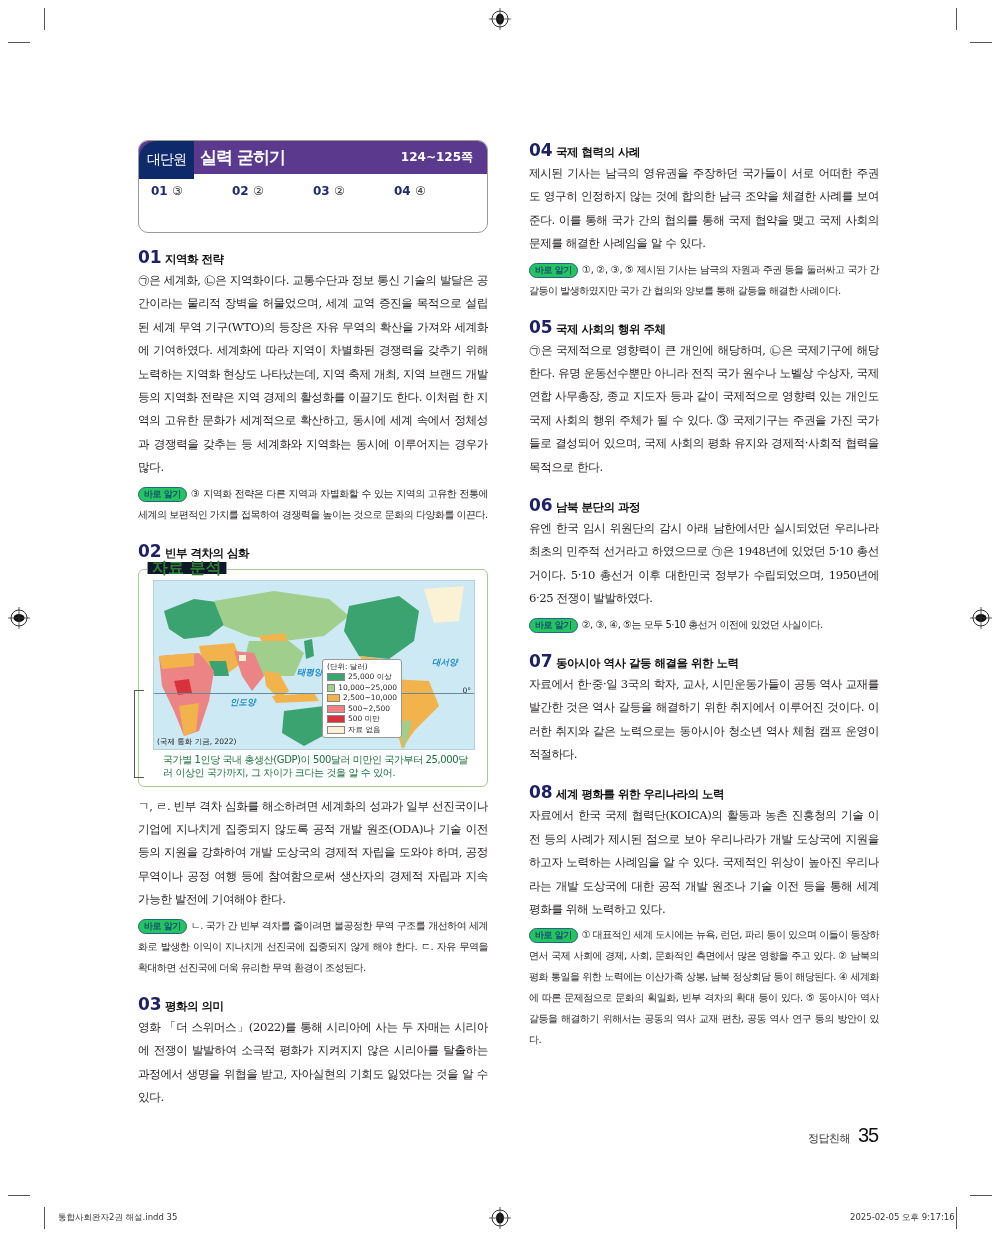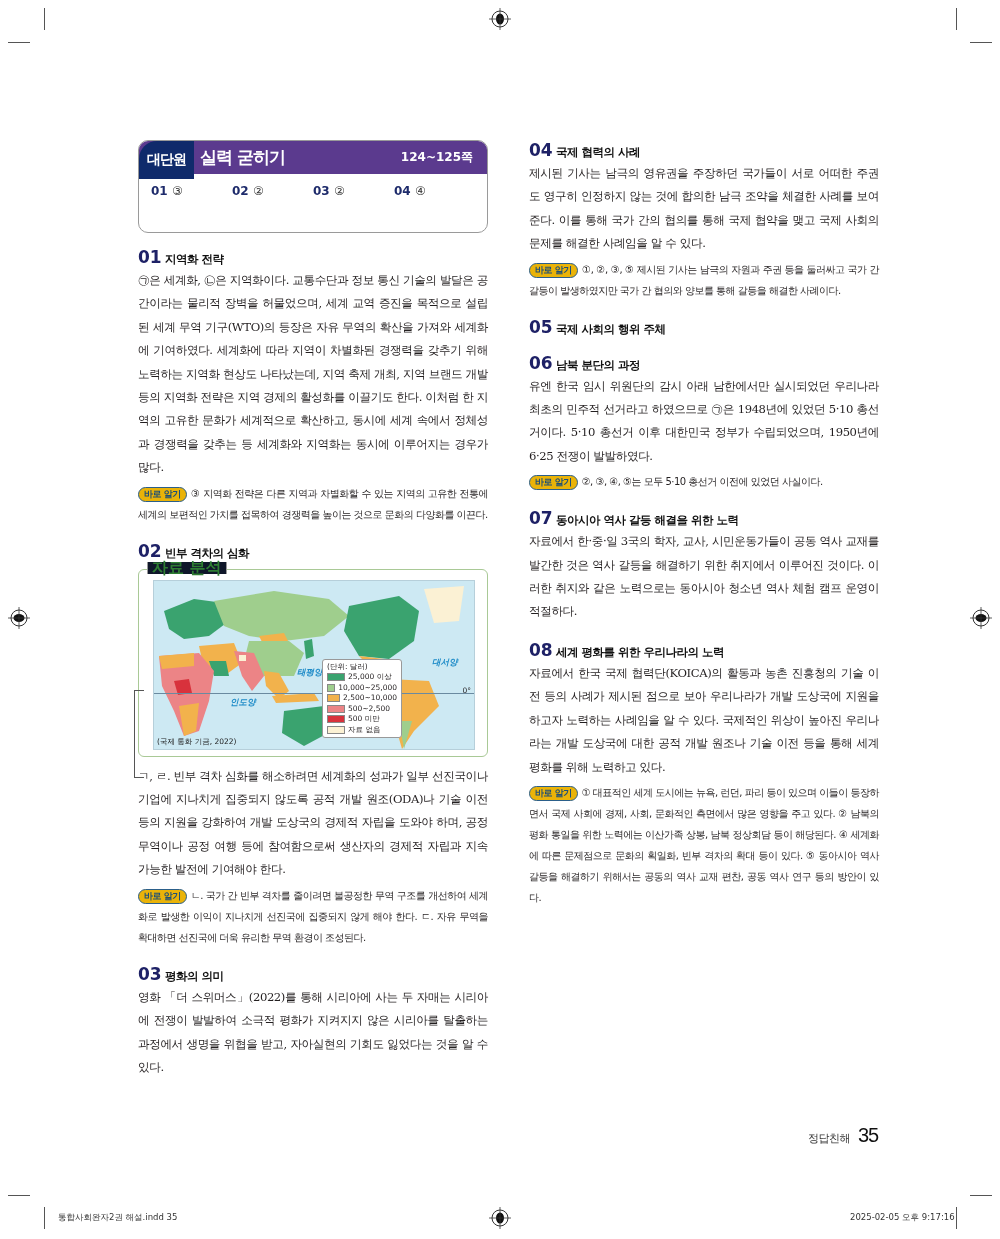--- a/index.html
+++ b/index.html
@@ -8,35 +8,35 @@
 
   .crop { position: absolute; background: #555; }
   .reg { position: absolute; width: 22px; height: 22px; }
 
   .col { position: absolute; top: 140px; width: 350px; }
   .col-left { left: 138px; }
   .col-right { left: 529px; }
 
   .banner { position: relative; border: 1px solid #9a9a9a; border-radius: 10px; height: 93px; overflow: hidden; margin-bottom: 14px; }
   .banner-head { height: 33px; background: #5b3a8e; display: flex; align-items: center; }
-  .banner-badge { background: #0f2a6b; color: #fff; font-weight: bold; font-size: 14px; height: 38px; margin-top: 4px; padding: 0 8px; display: flex; align-items: center; border-radius: 18px 0 0 0; letter-spacing: -1px; }
+  .banner-badge { background: #0f2a6b; color: #fff; font-weight: normal; font-size: 14px; height: 38px; margin-top: 4px; padding: 0 8px; display: flex; align-items: center; border-radius: 18px 0 0 0; letter-spacing: -1px; }
   .banner-title { color: #fff; font-weight: bold; font-size: 17px; margin-left: 6px; letter-spacing: -1px; }
   .banner-page { margin-left: auto; margin-right: 14px; color: #fff; font-size: 12px; font-weight: bold; }
   .answers { display: flex; flex-wrap: wrap; padding: 10px 0 0 12px; row-gap: 3px; gap: 33px; }
   .ans { width: 48px; font-size: 12px; font-weight: bold; color: #1e2b6b; }
   .ans .mark { font-weight: normal; color: #333; }
 
   .sec { margin-bottom: 16px; }
   .sec-head { display: flex; align-items: baseline; margin-bottom: 2px; }
   .sec-num { font-size: 17px; font-weight: bold; color: #1e2166; width: 27px; }
   .sec-title { font-size: 11.5px; font-weight: bold; color: #111; letter-spacing: -0.5px; }
   .body-text { font-family: "DejaVu Serif", serif; font-size: 11.6px; line-height: 23.4px; text-align: justify; letter-spacing: -0.4px; color: #231f20; }
 
   .tip { font-size: 10px; line-height: 21px; text-align: justify; letter-spacing: -0.5px; margin-top: 3px; color: #231f20; }
-  .tip-badge { display: inline-block; border: 1px solid #2b5f8a; color: #1d4f78; background: #eab308; border-radius: 9px; font-size: 9px; font-weight: bold; padding: 0 5px; line-height: 13px; margin-right: 4px; }
+  .tip-badge { display: inline-block; border: 1px solid #2b5f8a; color: #1d4f78; background: #22c55e; border-radius: 9px; font-size: 9px; font-weight: bold; padding: 0 5px; line-height: 13px; margin-right: 4px; }
 
   .analysis { position: relative; border: 1px solid #a9c996; border-radius: 6px; margin-top: 8px; padding: 10px 10px 6px 10px; }
   .analysis-label { position: absolute; top: -8px; left: 8px; background: #0f172a; padding: 0 4px; font-size: 16px; font-weight: bold; color: #2e7d32; border-left: 1px solid #999; border-right: 1px solid #999; line-height: 12px; }
   .map { position: relative; width: 322px; height: 170px; background: #cde9f3; border: 1px solid #b6cfda; margin-left: 4px; overflow: hidden; }
   .map svg { position: absolute; left: 0; top: 0; }
   .map-legend { position: absolute; left: 168px; top: 78px; width: 80px; background: #fff; border: 1px solid #999; border-radius: 3px; padding: 2px 4px; font-size: 7.5px; line-height: 10.5px; }
   .leg-row { display: flex; align-items: center; }
   .leg-sw { width: 18px; height: 8px; margin-right: 3px; border: 1px solid #888; }
   .map-source { position: absolute; left: 3px; bottom: 2px; font-size: 7.5px; color: #222; }
   .map-ocean { position: absolute; font-size: 8.5px; color: #1b8ac7; font-style: italic; font-weight: bold; }
@@ -191,20 +191,21 @@
               <span class="leg-sw" style="background:#d8323c"></span>
               <span>500 미만</span>
             </div>
           <div class="leg-row">
               <span class="leg-sw" style="background:#fbf1d4"></span>
               <span>자료 없음</span>
             </div>
         </div>
         <span class="map-source">(국제 통화 기금, 2022)</span>
       </div>
+      <p class="caption">국가별 1인당 국내 총생산(GDP)이 500달러 미만인 국가부터 25,000달러 이상인 국가까지, 그 차이가 크다는 것을 알 수 있어.</p>
     </div>
     <p class="body-text" style="margin-top:8px;">ㄱ, ㄹ. 빈부 격차 심화를 해소하려면 세계화의 성과가 일부 선진국이나 기업에 지나치게 집중되지 않도록 공적 개발 원조(ODA)나 기술 이전 등의 지원을 강화하여 개발 도상국의 경제적 자립을 도와야 하며, 공정 무역이나 공정 여행 등에 참여함으로써 생산자의 경제적 자립과 지속가능한 발전에 기여해야 한다.</p>
     <p class="tip"><span class="tip-badge">바로 알기</span><span>ㄴ. 국가 간 빈부 격차를 줄이려면 불공정한 무역 구조를 개선하여 세계화로 발생한 이익이 지나치게 선진국에 집중되지 않게 해야 한다. ㄷ. 자유 무역을 확대하면 선진국에 더욱 유리한 무역 환경이 조성된다.</span></p>
   </div>
 
   <div class="sec">
     <div class="sec-head">
         <span class="sec-num">03</span>
         <span class="sec-title">평화의 의미</span>
       </div>
@@ -220,20 +221,21 @@
       </div>
     <p class="body-text">제시된 기사는 남극의 영유권을 주장하던 국가들이 서로 어떠한 주권도 영구히 인정하지 않는 것에 합의한 남극 조약을 체결한 사례를 보여 준다. 이를 통해 국가 간의 협의를 통해 국제 협약을 맺고 국제 사회의 문제를 해결한 사례임을 알 수 있다.</p>
     <p class="tip"><span class="tip-badge">바로 알기</span><span>①, ②, ③, ⑤ 제시된 기사는 남극의 자원과 주권 등을 둘러싸고 국가 간 갈등이 발생하였지만 국가 간 협의와 양보를 통해 갈등을 해결한 사례이다.</span></p>
   </div>
 
   <div class="sec">
     <div class="sec-head">
         <span class="sec-num">05</span>
         <span class="sec-title">국제 사회의 행위 주체</span>
       </div>
+    <p class="body-text">㉠은 국제적으로 영향력이 큰 개인에 해당하며, ㉡은 국제기구에 해당한다. 유명 운동선수뿐만 아니라 전직 국가 원수나 노벨상 수상자, 국제 연합 사무총장, 종교 지도자 등과 같이 국제적으로 영향력 있는 개인도 국제 사회의 행위 주체가 될 수 있다. ③ 국제기구는 주권을 가진 국가들로 결성되어 있으며, 국제 사회의 평화 유지와 경제적·사회적 협력을 목적으로 한다.</p>
   </div>
 
   <div class="sec">
     <div class="sec-head">
         <span class="sec-num">06</span>
         <span class="sec-title">남북 분단의 과정</span>
       </div>
     <p class="body-text">유엔 한국 임시 위원단의 감시 아래 남한에서만 실시되었던 우리나라 최초의 민주적 선거라고 하였으므로 ㉠은 1948년에 있었던 5·10 총선거이다. 5·10 총선거 이후 대한민국 정부가 수립되었으며, 1950년에 6·25 전쟁이 발발하였다.</p>
     <p class="tip"><span class="tip-badge">바로 알기</span><span>②, ③, ④, ⑤는 모두 5·10 총선거 이전에 있었던 사실이다.</span></p>
   </div>

